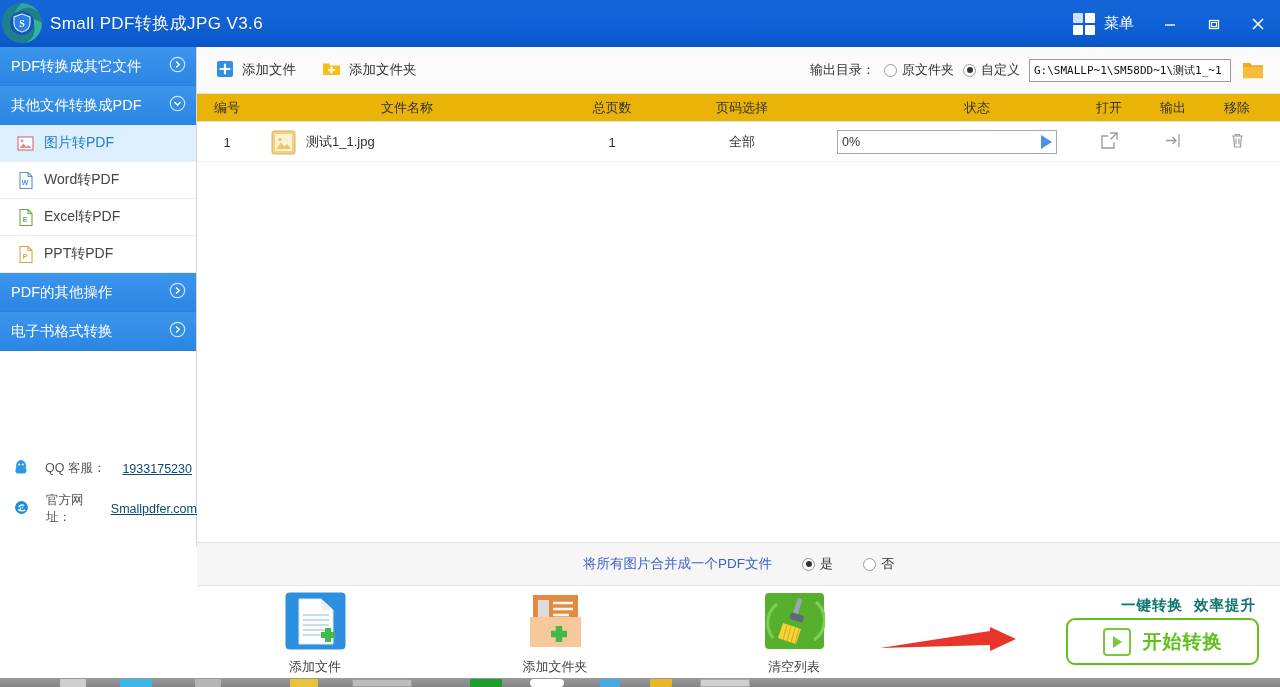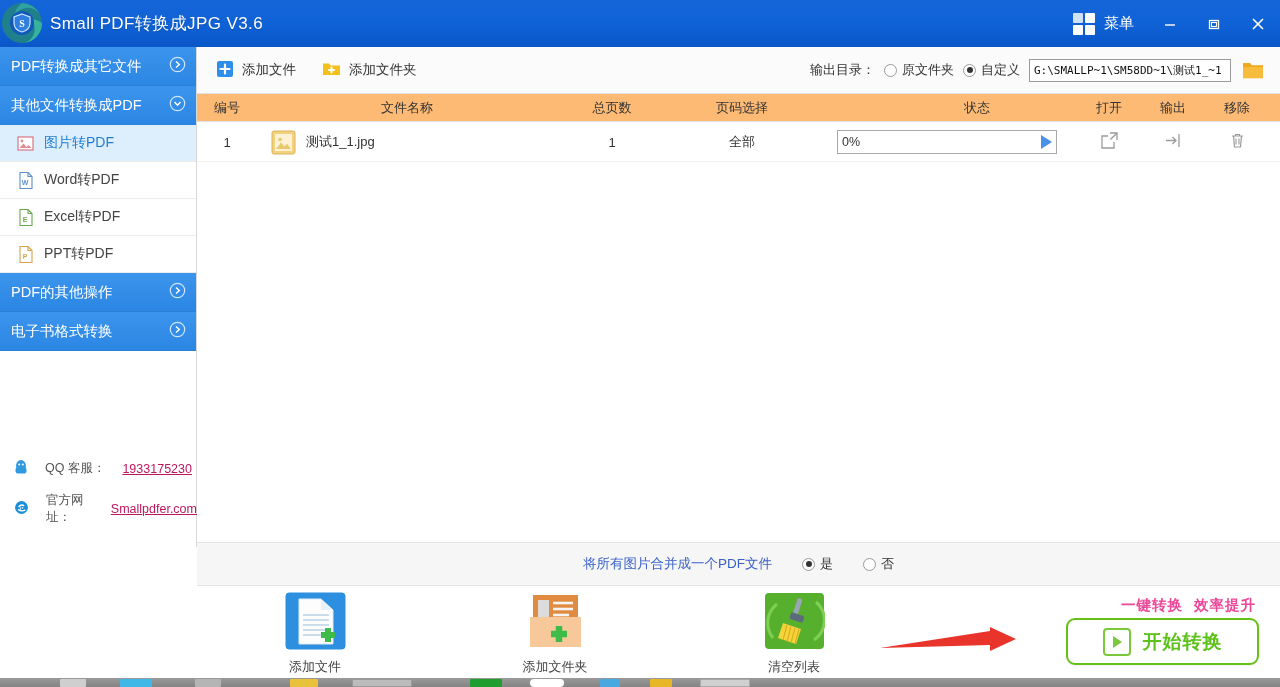--- a/index.html
+++ b/index.html
@@ -52,21 +52,21 @@
     background:#fff;
   }
   .sub-item.active { background:#ddeefc; color:#1f7fd4; }
   .sub-ico { width:17px; height:19px; flex:none; }
 
   .contact {
     position:absolute; left:0; bottom:14px; width:197px;
     font-size:12.5px; color:#555;
   }
   .contact-row { display:flex; align-items:center; gap:17px; padding:7px 0 7px 14px; }
-  .contact a { color:#be185d; }
+  .contact a { color:#0c4a6e; }
 
   
   .toolbar {
     position:absolute; left:197px; top:47px; width:1083px; height:47px;
     background:#fbfbfb; border-bottom:1px solid #e2e2e2;
     display:flex; align-items:center; padding:0 14px 0 19px;
   }
   .tool-btn { display:flex; align-items:center; gap:8px; font-size:13.5px; color:#333; cursor:pointer; margin-right:26px; }
   .out-area { margin-left:auto; display:flex; align-items:center; gap:9px; font-size:13px; color:#333; }
   .radio { display:inline-flex; align-items:center; gap:5px; cursor:pointer; }
@@ -75,21 +75,21 @@
   .path-box {
     width:202px; height:23px; border:1px solid #9b9b9b; background:#fff;
     font-family:"DejaVu Sans Mono","Liberation Mono",monospace; font-size:11px; color:#111;
     padding:0 4px; display:flex; align-items:center; overflow:hidden; white-space:nowrap;
   }
   .folder-btn { width:26px; height:22px; cursor:pointer; flex:none; }
 
   
   .table-head {
     position:absolute; left:197px; top:94px; width:1083px; height:28px;
-    border-bottom:1px solid #e0e0e0; background:#fdba74;
+    border-bottom:1px solid #e0e0e0; background:#eab308;
     font-size:13px; color:#333;
   }
   .table-head span, .row-cell { position:absolute; top:0; height:28px; line-height:28px; text-align:center; }
   .list-area { position:absolute; left:197px; top:122px; width:1083px; height:420px; background:#fff; }
   .file-row { position:relative; height:40px; border-bottom:1px solid #f0f0f0; }
   .cell { position:absolute; top:0; height:40px; display:flex; align-items:center; font-size:13px; color:#333; }
   .cell.c { justify-content:center; }
   .file-ico { width:25px; height:25px; flex:none; }
   .progress {
     width:220px; height:24px; border:1px solid #a9a9a9; background:#fff;
@@ -109,21 +109,21 @@
   }
   .merge-label { color:#3b62c9; font-size:13.5px; }
 
   
   .bottom {
     position:absolute; left:197px; top:586px; width:1083px; height:95px; background:#fff;
   }
   .big-btn { position:absolute; text-align:center; width:120px; cursor:pointer; }
   .big-btn .lbl { margin-top:5px; font-size:13px; color:#444; }
 
-  .promo { position:absolute; right:24px; top:10px; font-size:14.5px; color:#ec4899; font-weight:bold; letter-spacing:1px;}
+  .promo { position:absolute; right:24px; top:10px; font-size:14.5px; color:#0f766e; font-weight:bold; letter-spacing:1px;}
   .promo span { margin-left:6px; }
   .start-btn {
     position:absolute; right:21px; top:32px; width:193px; height:47px;
     border:2px solid #63c118; border-radius:9px; background:#ffffff;
     display:flex; align-items:center; justify-content:center; gap:12px; cursor:pointer;
     box-shadow:0 1px 2px rgba(0,0,0,.06);
   }
   .start-btn .txt { color:#5ec11b; font-size:19px; font-weight:bold; letter-spacing:1px; }
   .play-circle { width:28px;height:28px;border:2px solid #7ac93c;border-radius:4px;display:flex;align-items:center;justify-content:center; }
   .play-circle i { width:0;height:0;border-left:9px solid #7ac93c;border-top:6px solid transparent;border-bottom:6px solid transparent;margin-left:2px; }

